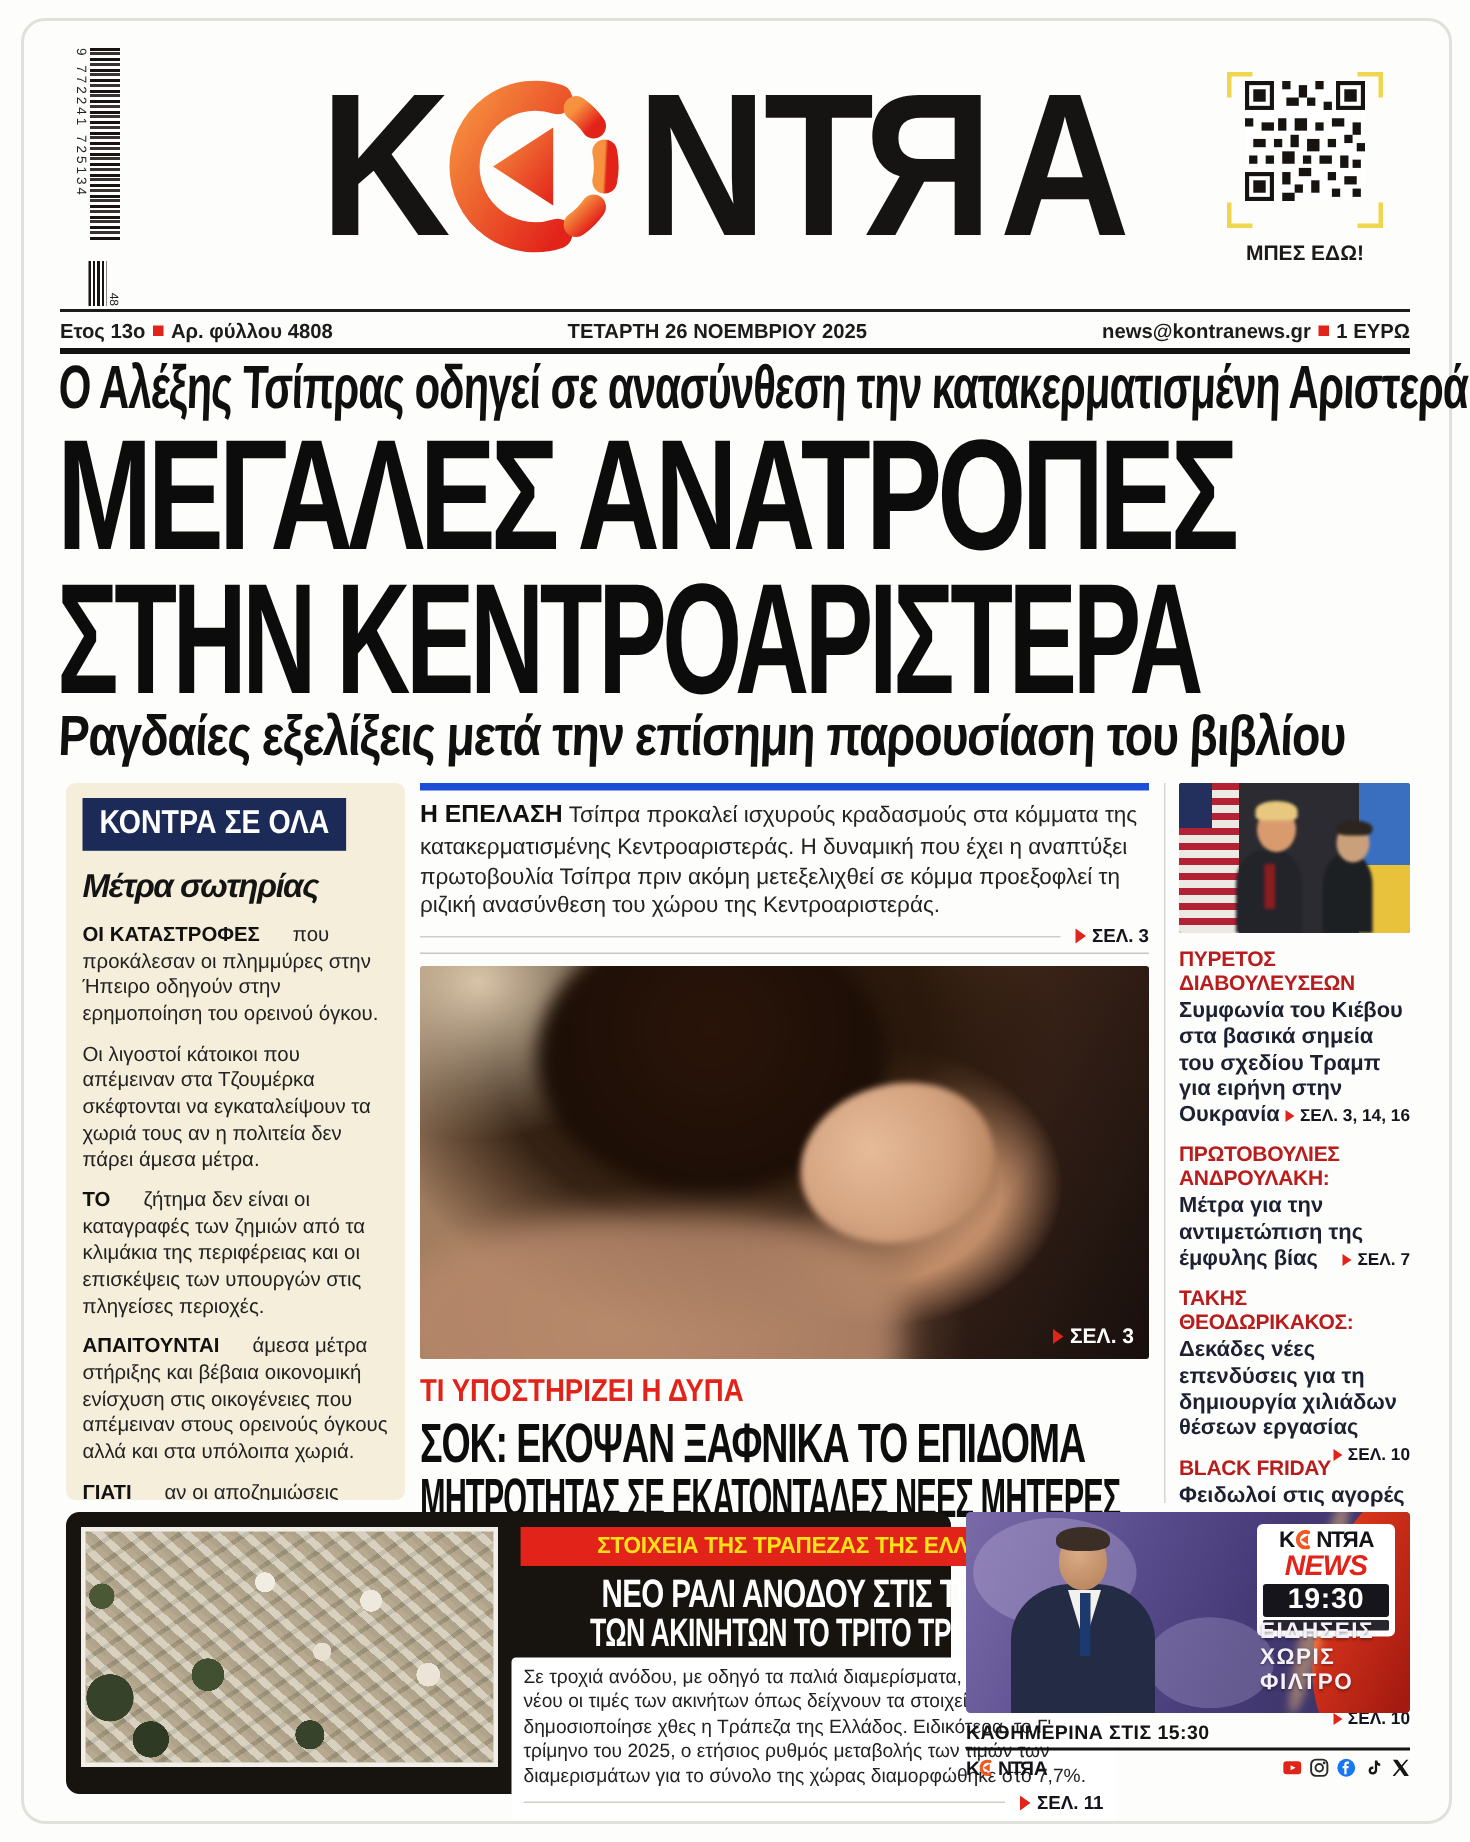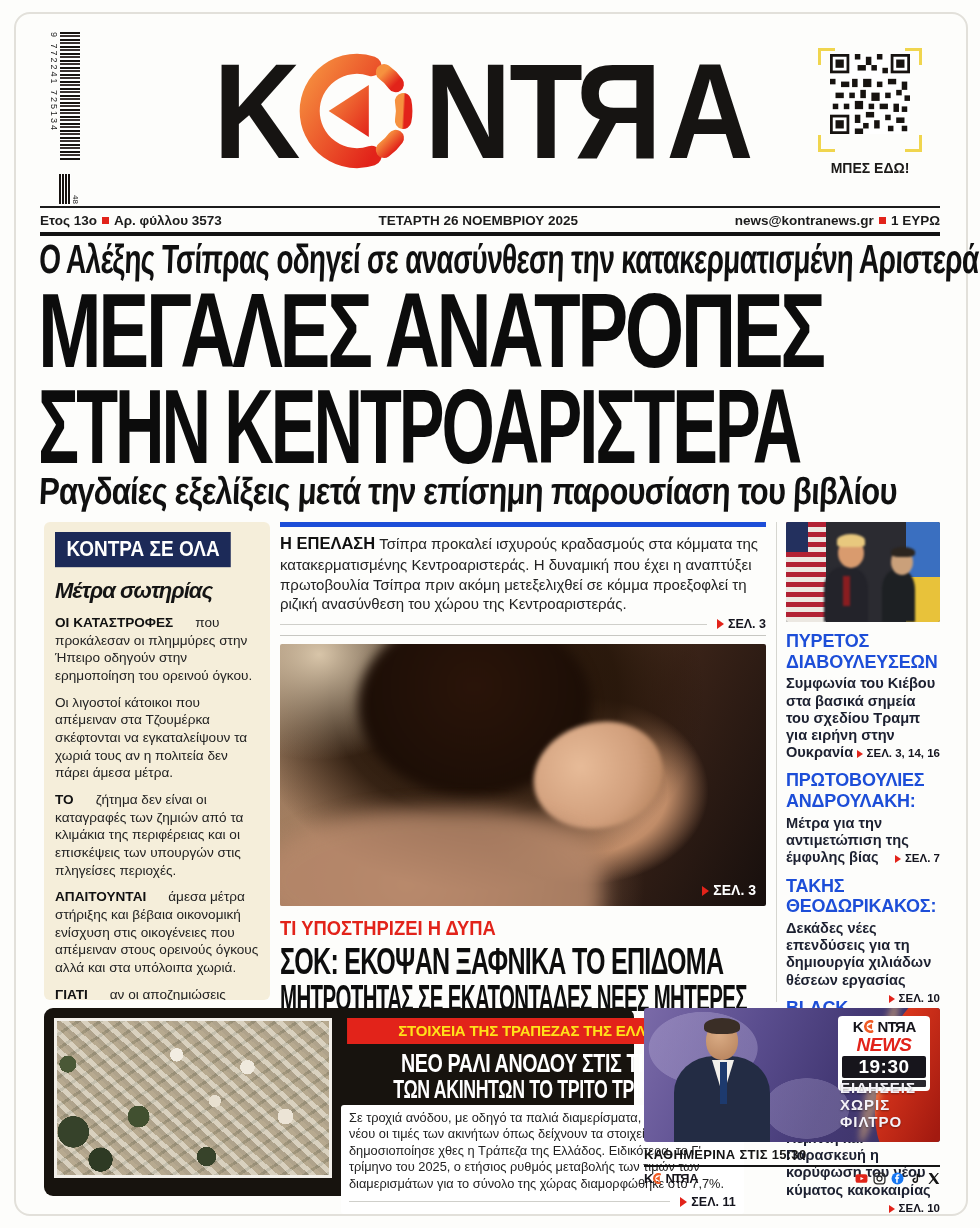--- a/index.html
+++ b/index.html
@@ -97,21 +97,21 @@
   .fig-trump{left:22%;width:34%;height:88%;}
   .fig-trump .suit{position:absolute;bottom:0;left:8%;width:84%;height:62%;background:#23232a;border-radius:40% 40% 0 0;}
   .fig-trump .head{position:absolute;top:4%;left:34%;width:26px;height:30px;background:#d99b6e;border-radius:50%;}
   .fig-trump .hair{position:absolute;top:0;left:33%;width:28px;height:13px;background:#e8c87e;border-radius:50% 50% 20% 20%;}
   .fig-trump .tie{position:absolute;bottom:18%;left:44%;width:7px;height:30px;background:#8a1d20;}
   .fig-zel{right:16%;width:22%;height:74%;}
   .fig-zel .suit{position:absolute;bottom:0;left:0;width:100%;height:70%;background:#1d2023;border-radius:38% 38% 0 0;}
   .fig-zel .head{position:absolute;top:2%;left:28%;width:22px;height:26px;background:#caa07a;border-radius:50%;}
   .fig-zel .hair{position:absolute;top:-2%;left:27%;width:24px;height:10px;background:#2c251f;border-radius:50% 50% 30% 30%;}
   .sb-item{margin-top:9px;}
-  .sb-kicker{font-size:18px;font-weight:bold;color:#1d4ed8;line-height:1.15;letter-spacing:-0.2px;}
+  .sb-kicker{font-size:14px;font-weight:bold;color:#b91c1c;line-height:1.15;letter-spacing:-0.2px;}
   .sb-text{font-size:14.6px;font-weight:bold;color:#1c2030;line-height:1.18;margin-top:3px;}
   .sb-pg{float:right;font-size:11.5px;font-weight:bold;color:#14141e;margin-top:3px;white-space:nowrap;}
   .sb-pg .arrow{border-left-width:6px;border-top-width:4px;border-bottom-width:4px;}
 
   
   .bottom{position:absolute;left:44px;top:1008px;width:896px;height:188px;display:flex;}
   .re-panel{width:590px;flex:0 0 auto;background:#17130e;border-radius:9px;padding:10px;box-sizing:border-box;display:flex;}
   .photo-city{width:278px;height:160px;flex:0 0 auto;border:3px solid #f2efe9;box-sizing:border-box;
     background-color:#c9bda4;
     background-image:
@@ -265,21 +265,21 @@
               <rect x="9" y="27" width="3" height="2"></rect>
           </g>
         </svg>
       </div>
       <div class="qr-caption">ΜΠΕΣ ΕΔΩ!</div>
     </div>
   </header>
 
   <div class="dateline">
     <div>
-      <span>Ετος 13ο</span><span class="red-sq"></span><span>Αρ. φύλλου 3573</span>
+      <span>Ετος 13ο</span><span class="red-sq"></span><span>Αρ. φύλλου 4808</span>
     </div>
     <div>ΤΕΤΑΡΤΗ 26 ΝΟΕΜΒΡΙΟΥ 2025</div>
     <div>
       <span>news@kontranews.gr</span><span class="red-sq"></span><span>1 ΕΥΡΩ</span>
     </div>
   </div>
 
   <div class="kicker-wrap">
     <div class="kicker">Ο Αλέξης Τσίπρας οδηγεί σε ανασύνθεση την κατακερματισμένη Αριστερά</div>
   </div>

